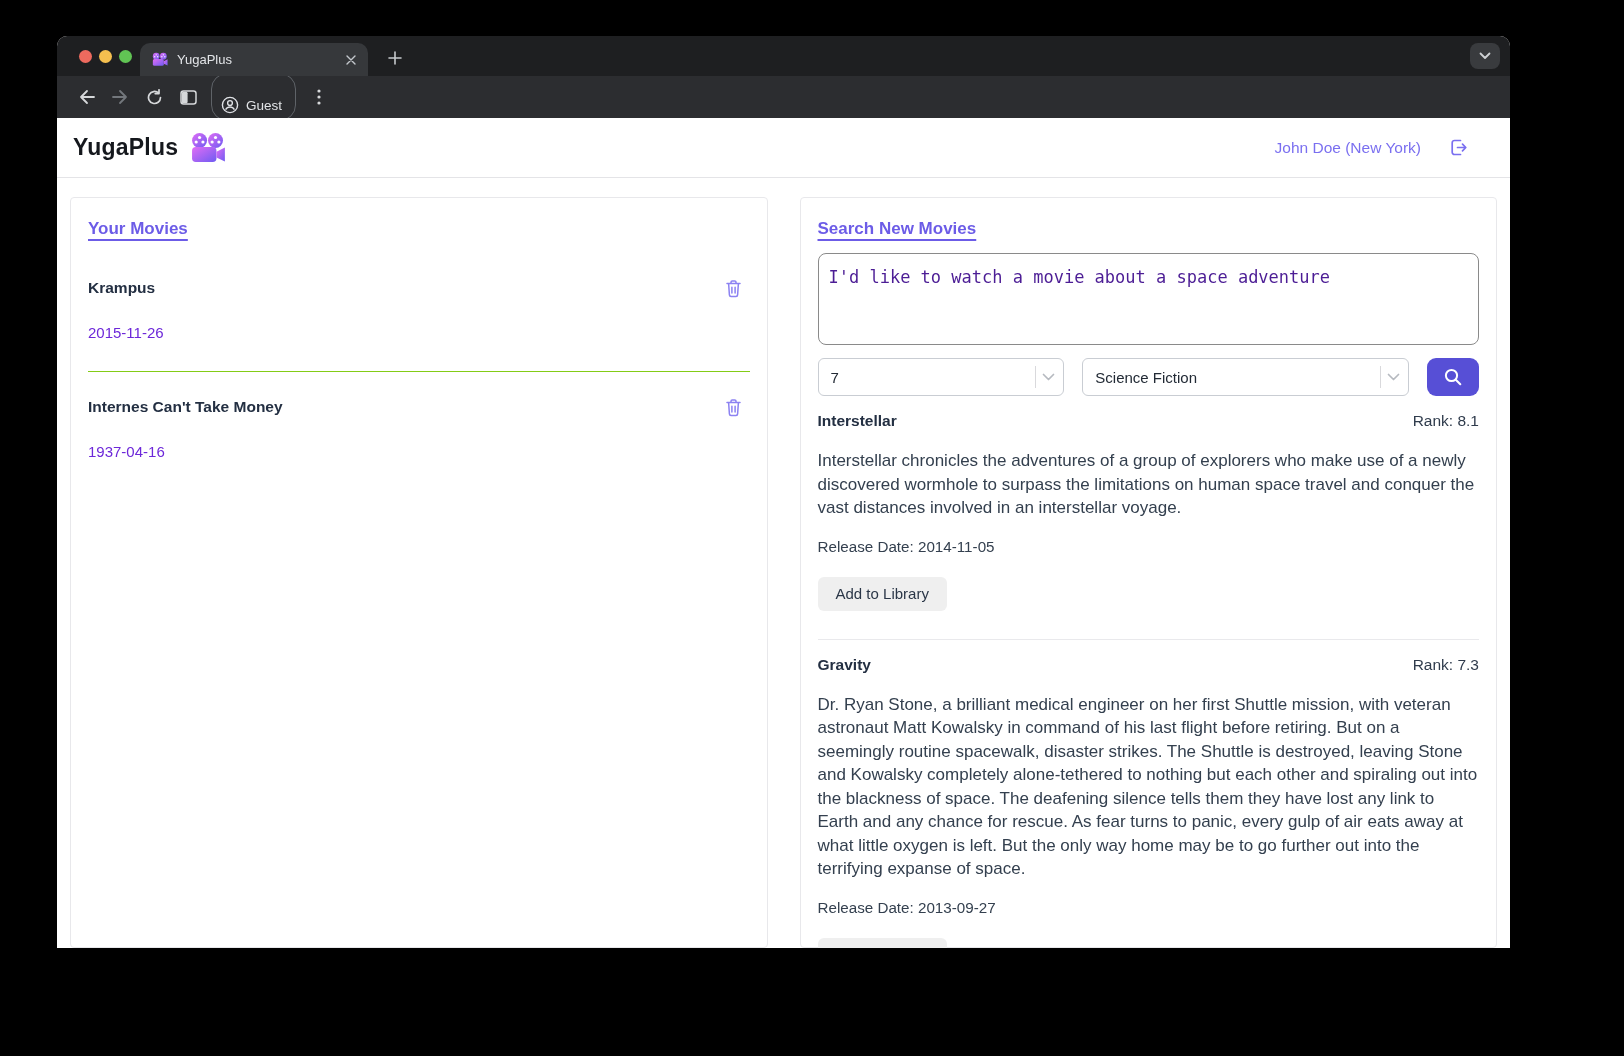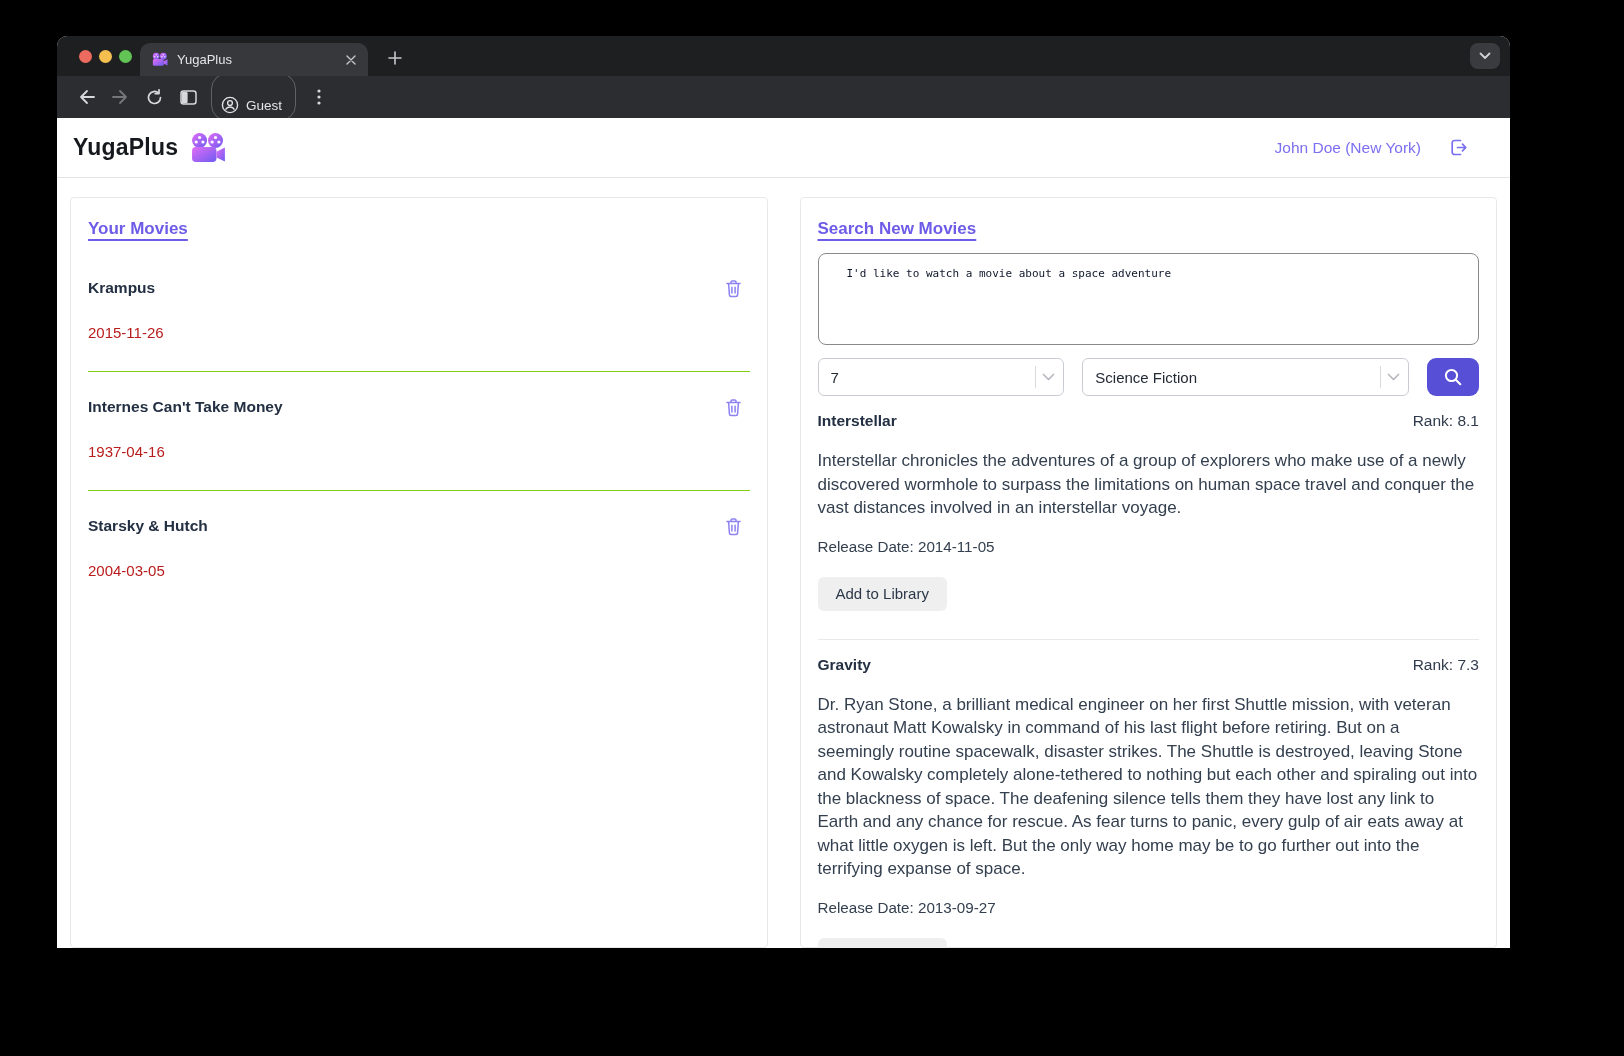--- a/index.html
+++ b/index.html
@@ -38,24 +38,24 @@
   .main{flex:1;display:flex;gap:32px;padding:19px 13px 0;align-items:stretch;min-height:0;}
   .card{flex:1;min-width:0;border:1px solid #e8e8eb;border-radius:4px;background:#fff;padding:21px 17px;box-sizing:border-box;}
   .card h2{margin:0 0 14px;font-size:17px;font-weight:700;color:#6c5ce7;text-decoration:underline;text-decoration-thickness:1.5px;text-underline-offset:5px;}
 
   
   .movie{padding:26px 0 30px;}
   .movie + .movie{border-top:1px solid #84cc16;}
   .movie-head{display:flex;align-items:flex-start;justify-content:space-between;}
   .movie-title{font-size:15.5px;font-weight:700;color:#232f42;}
   .trash-btn{background:none;border:none;padding:0 8px;cursor:pointer;}
-  .movie-date{margin-top:26px;font-size:15px;color:#b91c1c;}
-
-  
-  .query-box{width:100%;height:92px;box-sizing:border-box;resize:none;border:1px solid #8a8a8a;border-radius:8px;padding:12px 28px;font-family:"DejaVu Sans Mono",monospace;font-size:11px;color:#0f172a;line-height:1.4;outline:none;}
+  .movie-date{margin-top:26px;font-size:15px;color:#6d28d9;}
+
+  
+  .query-box{width:100%;height:92px;box-sizing:border-box;resize:none;border:1px solid #8a8a8a;border-radius:8px;padding:12px 10px;font-family:"DejaVu Sans Mono",monospace;font-size:17px;color:#4c1d95;line-height:1.4;outline:none;}
   .controls{margin-top:9px;display:flex;align-items:center;gap:18px;}
   .select{height:38px;border:1px solid #c9cdd3;border-radius:6px;display:flex;align-items:center;padding:0 8px 0 12px;box-sizing:border-box;background:#fff;cursor:pointer;}
   .select.rank{width:249px;}
   .select.genre{width:330px;}
   .select-value{flex:1;font-size:15px;color:#222a35;}
   .select-divider{width:1px;height:22px;background:#d9d9dc;margin:0 6px 0 6px;}
   .search-btn{margin-left:auto;width:52px;height:38px;border:none;border-radius:9px;background:#574fd6;display:flex;align-items:center;justify-content:center;cursor:pointer;}
   .result{padding:16px 0 26px;}
   .result + .result{border-top:1px solid #e9e9ec;margin-top:2px;}
   .result-head{display:flex;align-items:baseline;justify-content:space-between;}
@@ -222,33 +222,20 @@
                   <span style="display:flex;">
                     <svg width="17" height="19" viewBox="0 0 17 19">
                       <path d="M2 4.5 H15 M6 4.5 V3.2 a1.2 1.2 0 0 1 1.2 -1.2 h2.6 a1.2 1.2 0 0 1 1.2 1.2 V4.5 M3.6 4.5 l.8 11.4 a1.6 1.6 0 0 0 1.6 1.5 h5 a1.6 1.6 0 0 0 1.6 -1.5 l.8 -11.4 M6.9 8.2 v5.8 M10.1 8.2 v5.8" fill="none" stroke="#8c82f2" stroke-width="1.5" stroke-linecap="round" stroke-linejoin="round"></path>
                     </svg>
                   </span>
                 </button>
               </div>
               <div class="movie-date">1937-04-16</div>
             </div>
 
-            <div class="movie">
-              <div class="movie-head">
-                <span class="movie-title">Starsky &amp; Hutch</span>
-                <button class="trash-btn">
-                  <span style="display:flex;">
-                    <svg width="17" height="19" viewBox="0 0 17 19">
-                      <path d="M2 4.5 H15 M6 4.5 V3.2 a1.2 1.2 0 0 1 1.2 -1.2 h2.6 a1.2 1.2 0 0 1 1.2 1.2 V4.5 M3.6 4.5 l.8 11.4 a1.6 1.6 0 0 0 1.6 1.5 h5 a1.6 1.6 0 0 0 1.6 -1.5 l.8 -11.4 M6.9 8.2 v5.8 M10.1 8.2 v5.8" fill="none" stroke="#8c82f2" stroke-width="1.5" stroke-linecap="round" stroke-linejoin="round"></path>
-                    </svg>
-                  </span>
-                </button>
-              </div>
-              <div class="movie-date">2004-03-05</div>
-            </div>
 
         </section>
 
         <section class="card">
           <h2>Search New Movies</h2>
           <textarea class="query-box" spellcheck="false" style="">I'd like to watch a movie about a space adventure</textarea>
           <div class="controls">
             <div class="select rank">
               <span class="select-value">7</span>
               <span class="select-divider"></span>

